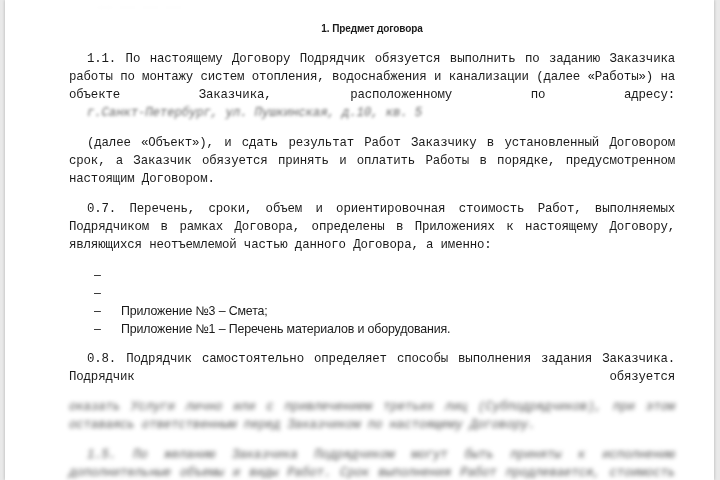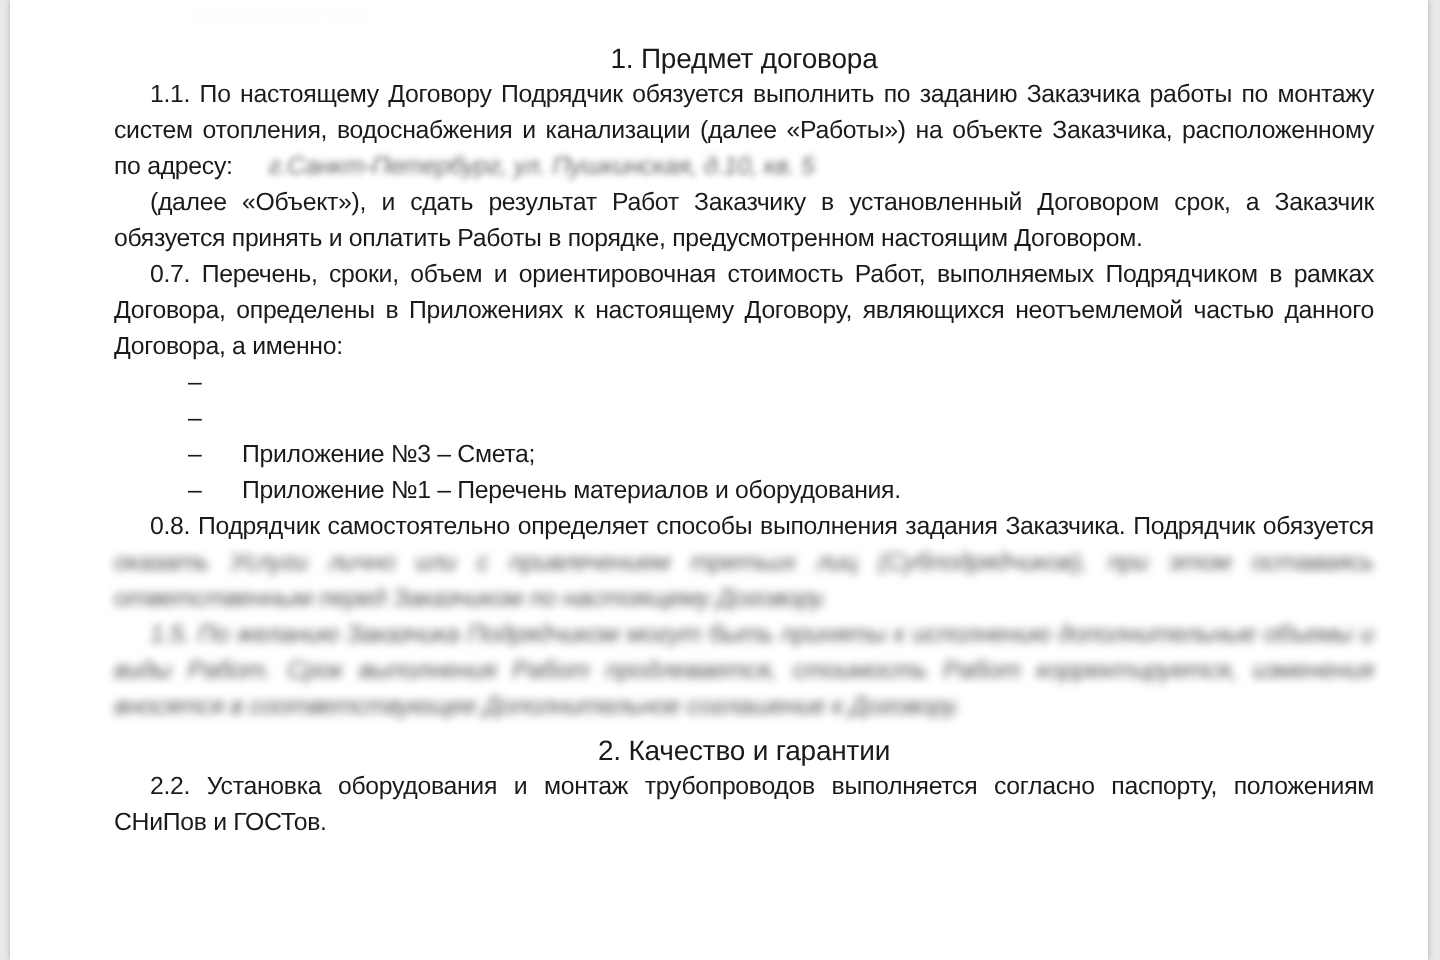--- a/index.html
+++ b/index.html
@@ -4,23 +4,23 @@
 <style>
   html,body{margin:0;padding:0;}
   body{width:720px;height:480px;overflow:hidden;background:#e9e9e9;position:relative;
        font-family:"Liberation Sans", "DejaVu Sans", sans-serif;color:#1a1a1a;}
   .page{position:absolute;left:5px;top:0;width:709px;height:480px;background:#fff;
         box-shadow:0 0 3px rgba(0,0,0,0.25);}
   .topblur{position:absolute;left:90px;top:0;width:240px;height:8px;color:#999;
            filter:blur(2.5px);opacity:0.35;font-size:10px;white-space:nowrap;overflow:hidden;}
   .content{position:absolute;left:52px;top:20px;width:630px;font-size:12.4px;line-height:18px;
            letter-spacing:-0.15px;}
-  h2{margin:0;font-size:14px;font-weight:normal;text-align:center;height:18px;line-height:18px;letter-spacing:-0.1px;}
+  h2{margin:0;font-size:10px;font-weight:bold;text-align:center;height:18px;line-height:18px;letter-spacing:-0.1px;}
   h2.sec2{margin-top:4px;}
-  p{margin:0;text-align:justify;text-align-last:auto;}
+  p{margin:12px;text-align:justify;text-align-last:auto;font-family:Liberation Mono, monospace;}
   p.ind{text-indent:18px;}
   .just{text-align:justify;text-align-last:justify;}
   .addr{display:inline-block;color:#666;filter:blur(1.6px);font-style:italic;}
   .blur{color:#555;filter:blur(2.2px);font-style:italic;}
   ul{list-style:none;margin:0;padding:0;}
   li{position:relative;padding-left:64px;height:18px;}
   li .dash{position:absolute;left:37px;top:0;}
 </style>
 </head>
 <body>

